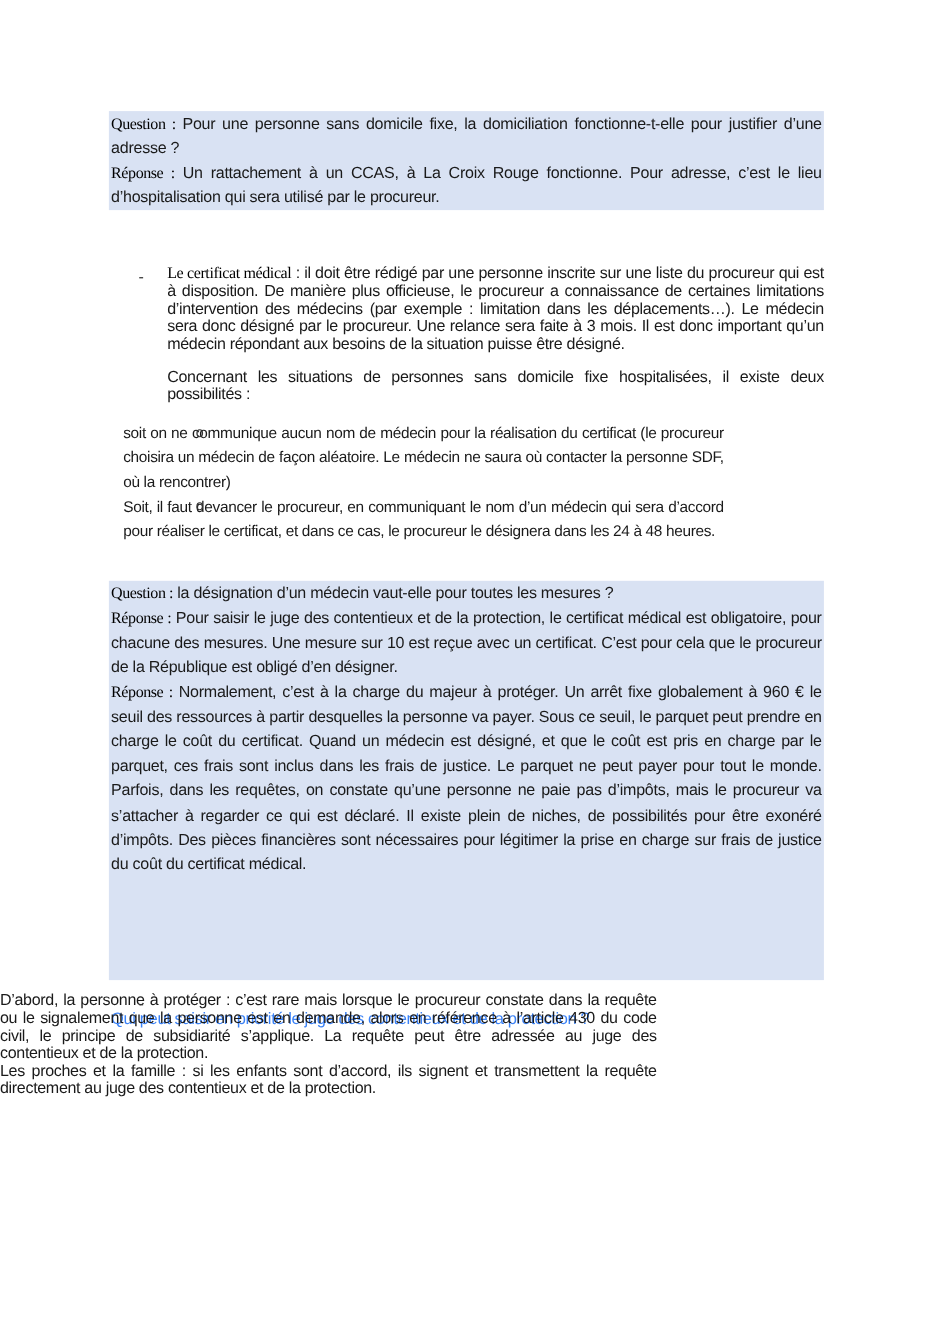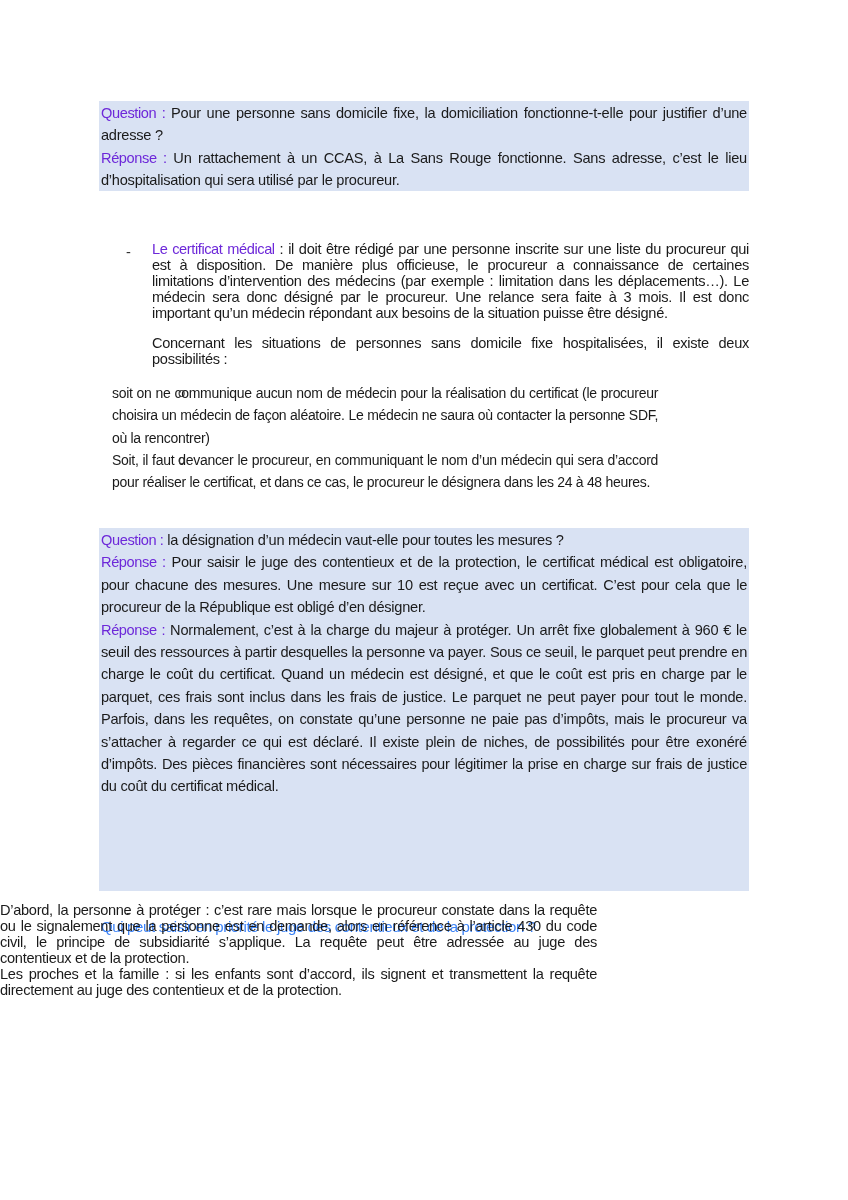--- a/index.html
+++ b/index.html
@@ -9,21 +9,21 @@
     color: #1a1a1a;
   }
   .page { position: absolute; left: 0; top: 0; width: 848px; height: 1200px; }
   .block { position: absolute; left: 99px; width: 650px; }
   .shade { background: #d9e2f3; }
   .para {
     font-size: 14.6px; line-height: 22.4px; text-align: justify;
     letter-spacing: -0.25px;
     margin: 0;
   }
-  .lbl { color: #6d28d9; letter-spacing: -0.4px; }
+  .lbl { color: #000000; letter-spacing: -0.4px; font-family: Liberation Serif, serif; }
   .bulletlist { position: absolute; left: 0; width: 848px; }
   .bullet { position: relative; margin: 0; }
   .bullet .dash {
     position: absolute; left: 126px; top: 0;
     font-size: 14.6px; line-height: 22.4px; color: #333;
   }
   .bullet .btext {
     margin-left: 152px; width: 597px;
     font-size: 14.6px; line-height: 16px; text-align: justify; letter-spacing: -0.3px;
   }
@@ -45,21 +45,21 @@
 </head>
 <body>
 
 <div class="page">
 
   <div class="block shade" style="top:101px; height:90px;">
     <p class="para justify-last" style="padding:1px 2px 0 2px;">
       <span class="lbl">Question :</span><span> Pour une personne sans domicile fixe, la domiciliation fonctionne-t-elle pour justifier d’une adresse ?</span>
     </p>
     <p class="para justify-last" style="padding:0 2px;">
-      <span class="lbl">Réponse :</span><span> Un rattachement à un CCAS, à La Sans Rouge fonctionne. Sans adresse, c’est le lieu d’hospitalisation qui sera utilisé par le procureur.</span>
+      <span class="lbl">Réponse :</span><span> Un rattachement à un CCAS, à La Croix Rouge fonctionne. Pour adresse, c’est le lieu d’hospitalisation qui sera utilisé par le procureur.</span>
     </p>
   </div>
 
   <div class="bulletlist" style="top:226px;">
     <div class="bullet">
       <span class="dash">-</span>
       <p class="btext justify-last">
         <span class="lbl">Le certificat médical</span><span> : il doit être rédigé par une personne inscrite sur une liste du procureur qui est à disposition. De manière plus officieuse, le procureur a connaissance de certaines limitations d’intervention des médecins (par exemple : limitation dans les déplacements…). Le médecin sera donc désigné par le procureur. Une relance sera faite à 3 mois. Il est donc important qu’un médecin répondant aux besoins de la situation puisse être désigné.</span>
       </p>
       <p class="btext justify-last" style="margin-top:1px;">Concernant les situations de personnes sans domicile fixe hospitalisées, il existe deux possibilités :</p>

